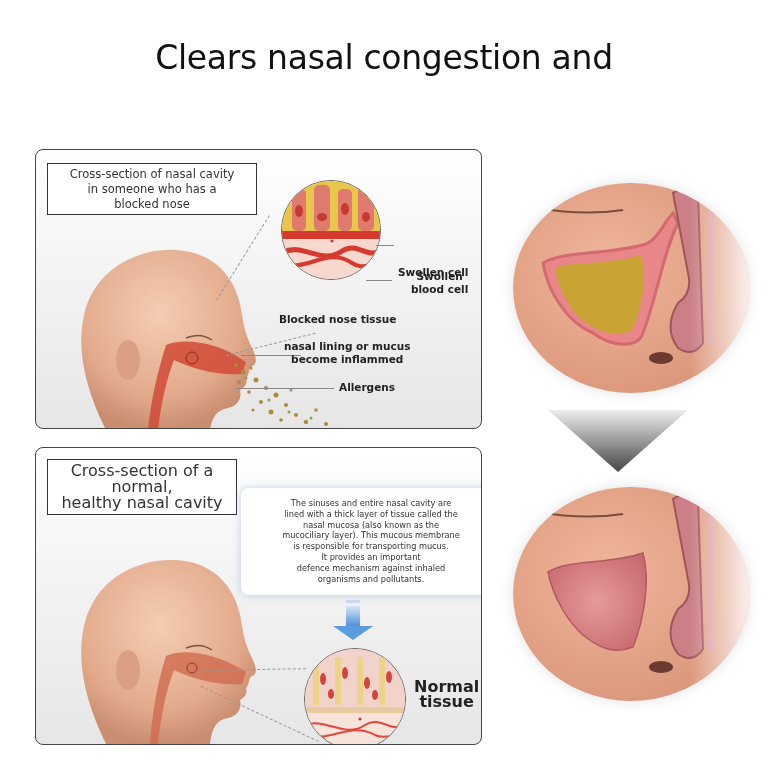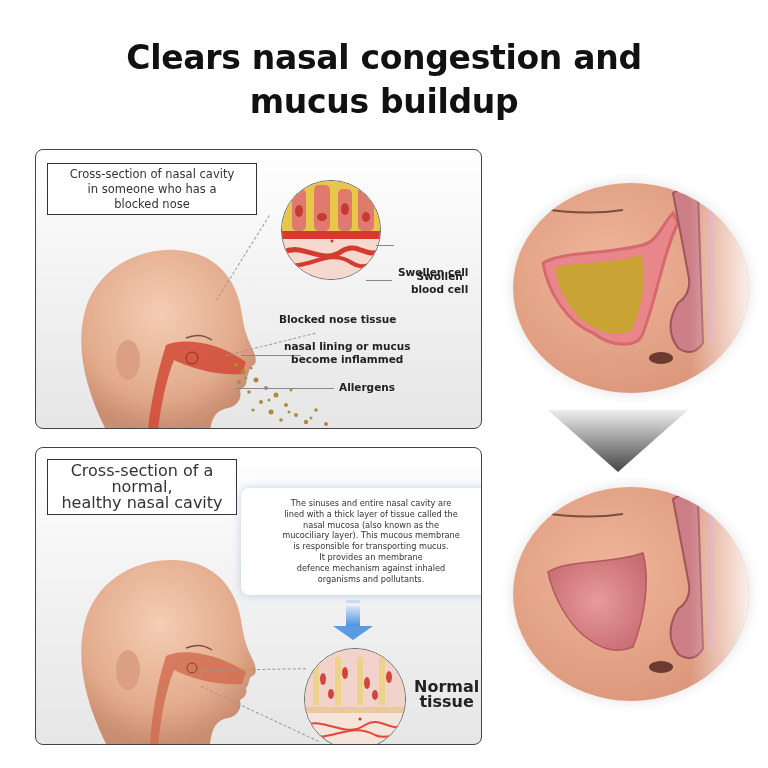--- a/index.html
+++ b/index.html
@@ -1,36 +1,35 @@
 <!DOCTYPE html>
 <html><head>
 <meta charset="utf-8">
 <style>
   html, body { margin:0; padding:0; }
   body { width:768px; height:768px; background:#ffffff; position:relative; overflow:hidden; font-family:"DejaVu Sans", sans-serif; }
-  .title { position:absolute; left:0; top:36px; width:768px; text-align:center; font-family:"DejaVu Sans", sans-serif; font-weight:bold; font-size:33px; line-height:44px; color:#111; letter-spacing:-0.3px; }
+  .title { position:absolute; left:0; top:36px; width:768px; text-align:center; font-family:"DejaVu Sans", sans-serif; font-weight:normal; font-size:33px; line-height:44px; color:#111; letter-spacing:-0.3px; }
   .panel { position:absolute; left:35px; width:445px; border:1.5px solid #444; border-radius:8px; overflow:hidden;
            background:linear-gradient(to bottom,#ffffff 0%, #f3f3f3 45%, #e6e6e6 100%); }
   .panel-top { top:149px; height:278px; }
   .panel-bottom { top:447px; height:296px; }
   .caption-box { position:absolute; border:1.5px solid #333; background:#fff; text-align:center; font-family:"DejaVu Sans", sans-serif; font-size:11.5px; line-height:15px; color:#333; display:flex; align-items:center; justify-content:center; }
   .label { position:absolute; font-family:"DejaVu Sans", sans-serif; font-weight:bold; font-size:10.5px; line-height:13px; color:#222; text-align:center; white-space:nowrap; }
   .leader { position:absolute; height:0; border-top:1px solid #888; }
   .dashed { position:absolute; height:0; border-top:1px dashed #999; transform-origin:0 0; }
   .head { position:absolute; }
   .zoom-circle { position:absolute; border-radius:50%; border:1.5px solid #666; overflow:hidden; }
   .info-box { position:absolute; background:#fff; border-radius:8px; box-shadow:0 0 8px rgba(120,160,220,0.45); font-family:"DejaVu Sans", sans-serif; font-size:8.2px; line-height:10.8px; color:#333; text-align:center; padding:10px 8px; box-sizing:border-box; }
   .photo-circle { position:absolute; border-radius:50%; overflow:hidden; box-shadow:0 0 14px rgba(0,0,0,0.12); }
 </style>
 </head>
 <body>
 
 <div class="title">
   <div>Clears nasal congestion and</div>
-  <div>mucus buildup</div>
 </div>
 
 <div class="panel panel-top">
   <div class="caption-box" style="left:11px; top:13px; width:208px; height:50px;">
     <div>
       <div>Cross-section of nasal cavity</div>
       <div>in someone who has a</div>
       <div>blocked nose</div>
     </div>
   </div>
@@ -136,21 +135,21 @@
       <div>healthy nasal cavity</div>
     </div>
   </div>
 
   <div class="info-box" style="left:205px; top:40px; width:260px; height:107px;">
     <div>The sinuses and entire nasal cavity are</div>
     <div>lined with a thick layer of tissue called the</div>
     <div>nasal mucosa (also known as the</div>
     <div>mucociliary layer). This mucous membrane</div>
     <div>is responsible for transporting mucus.</div>
-    <div>It provides an membrane</div>
+    <div>It provides an important</div>
     <div>defence mechanism against inhaled</div>
     <div>organisms and pollutants.</div>
   </div>
 
   <svg style="position:absolute; left:295px; top:152px;" width="44" height="40" viewBox="0 0 44 40">
     <defs>
         <linearGradient id="blueG" x1="0" y1="0" x2="0" y2="1">
           <stop offset="0%" stop-color="#d6e6f8"></stop>
           <stop offset="100%" stop-color="#4f91dc"></stop>
         </linearGradient>

